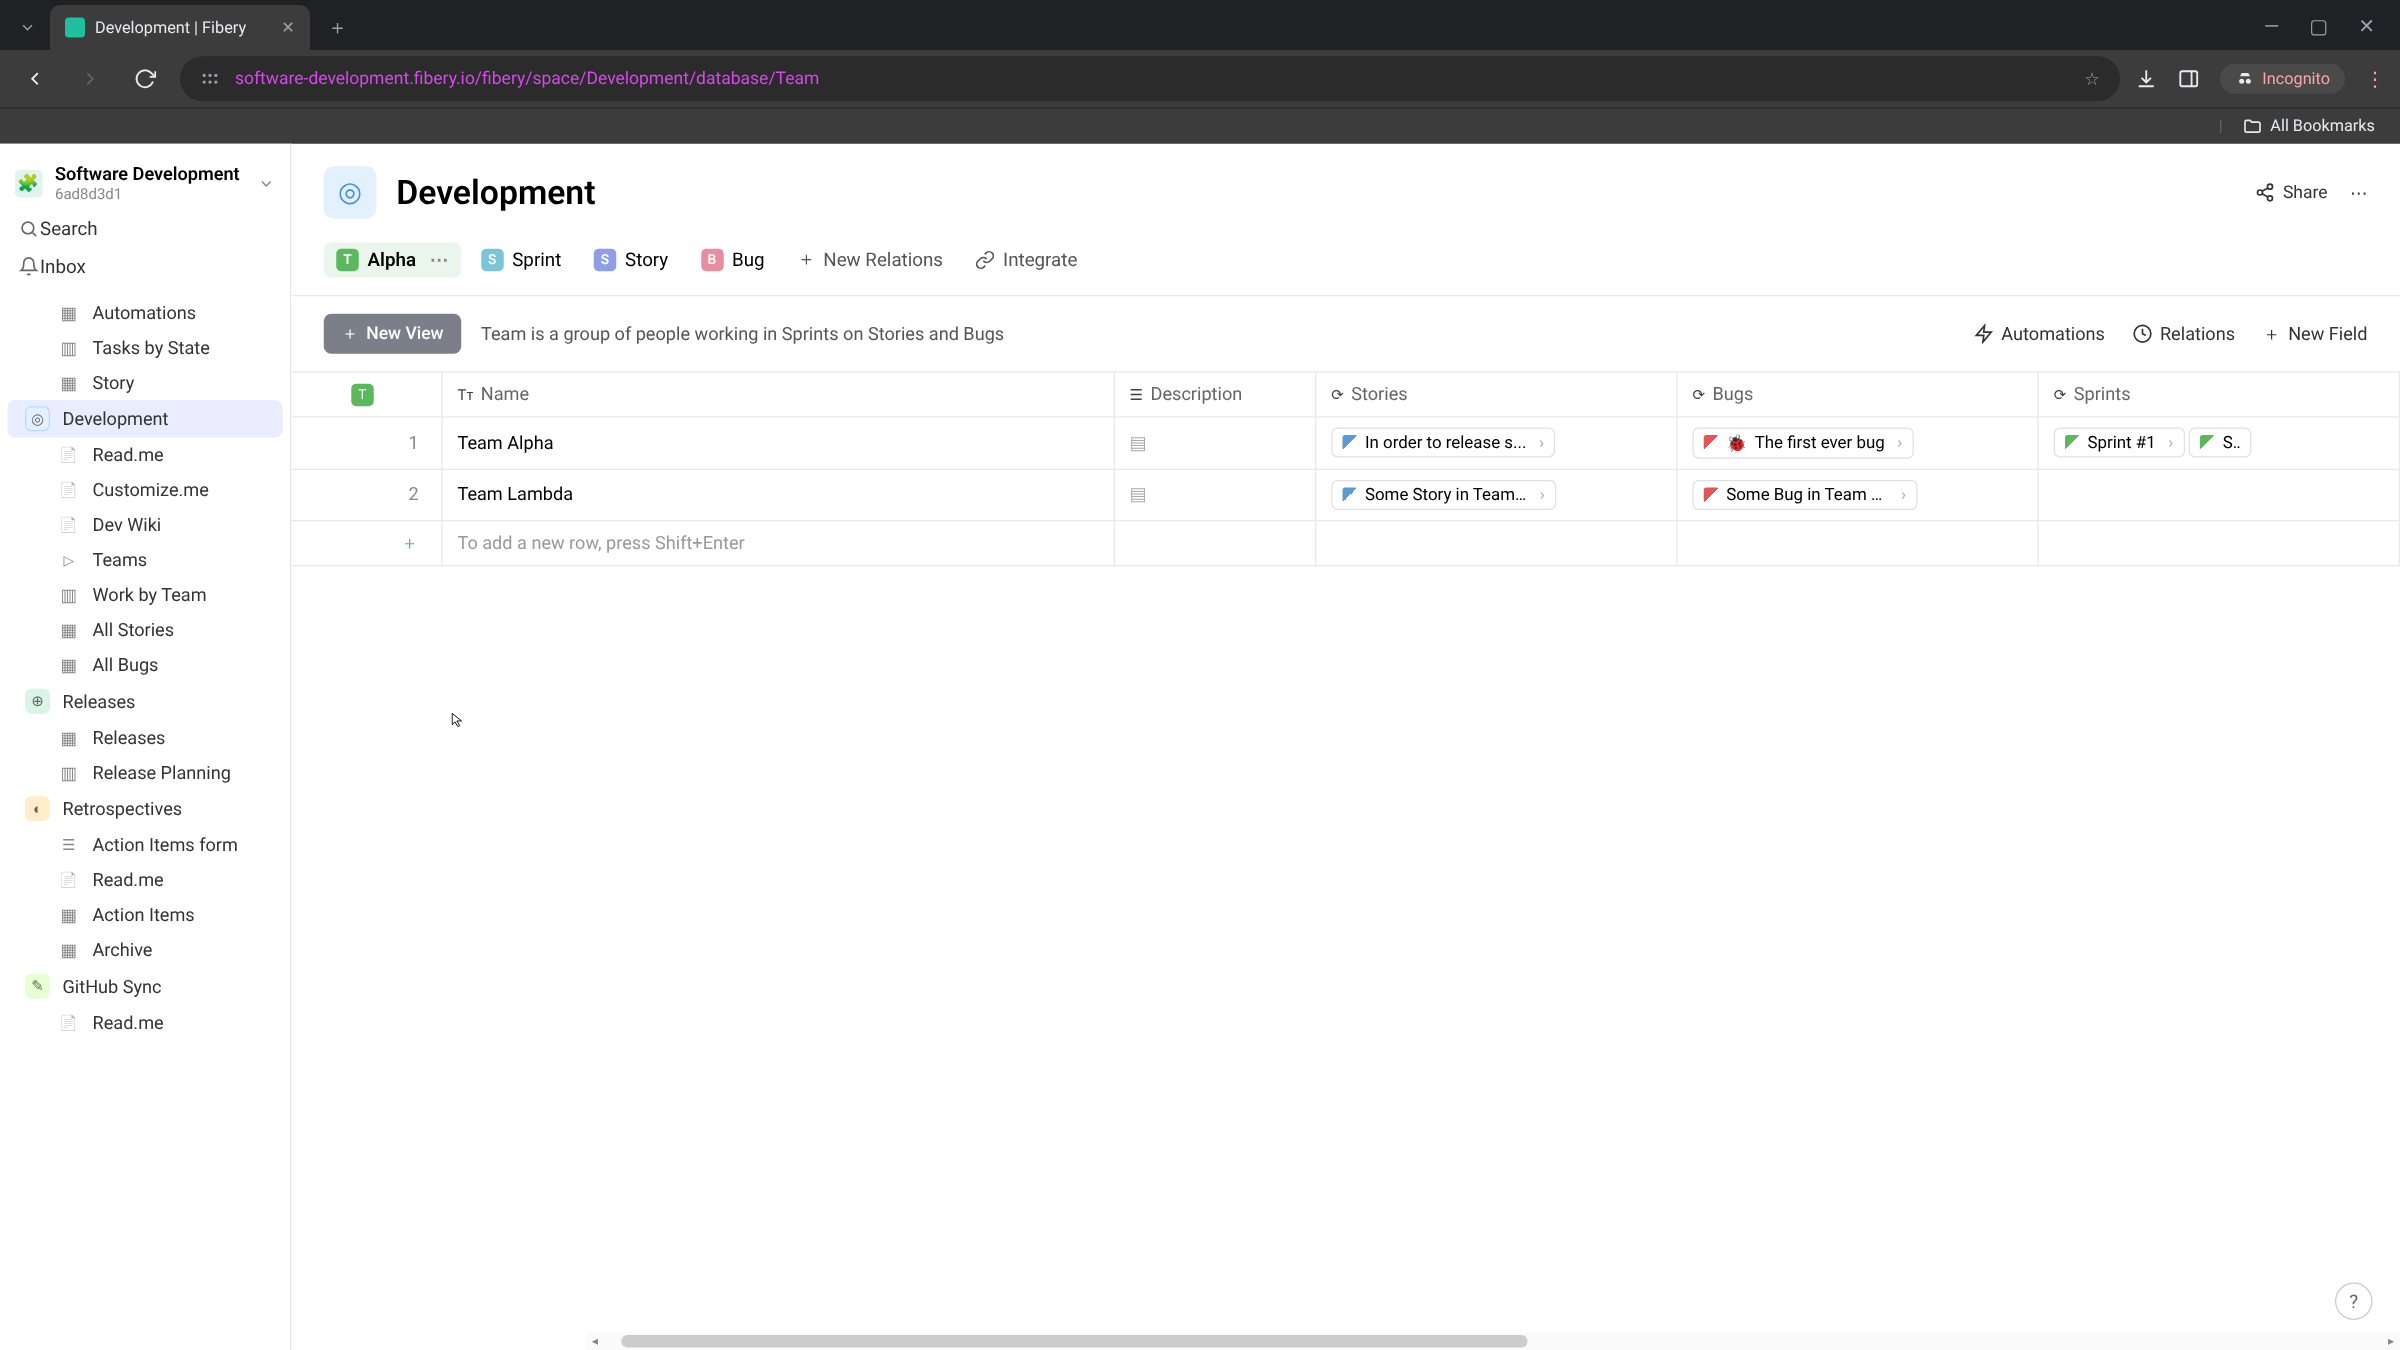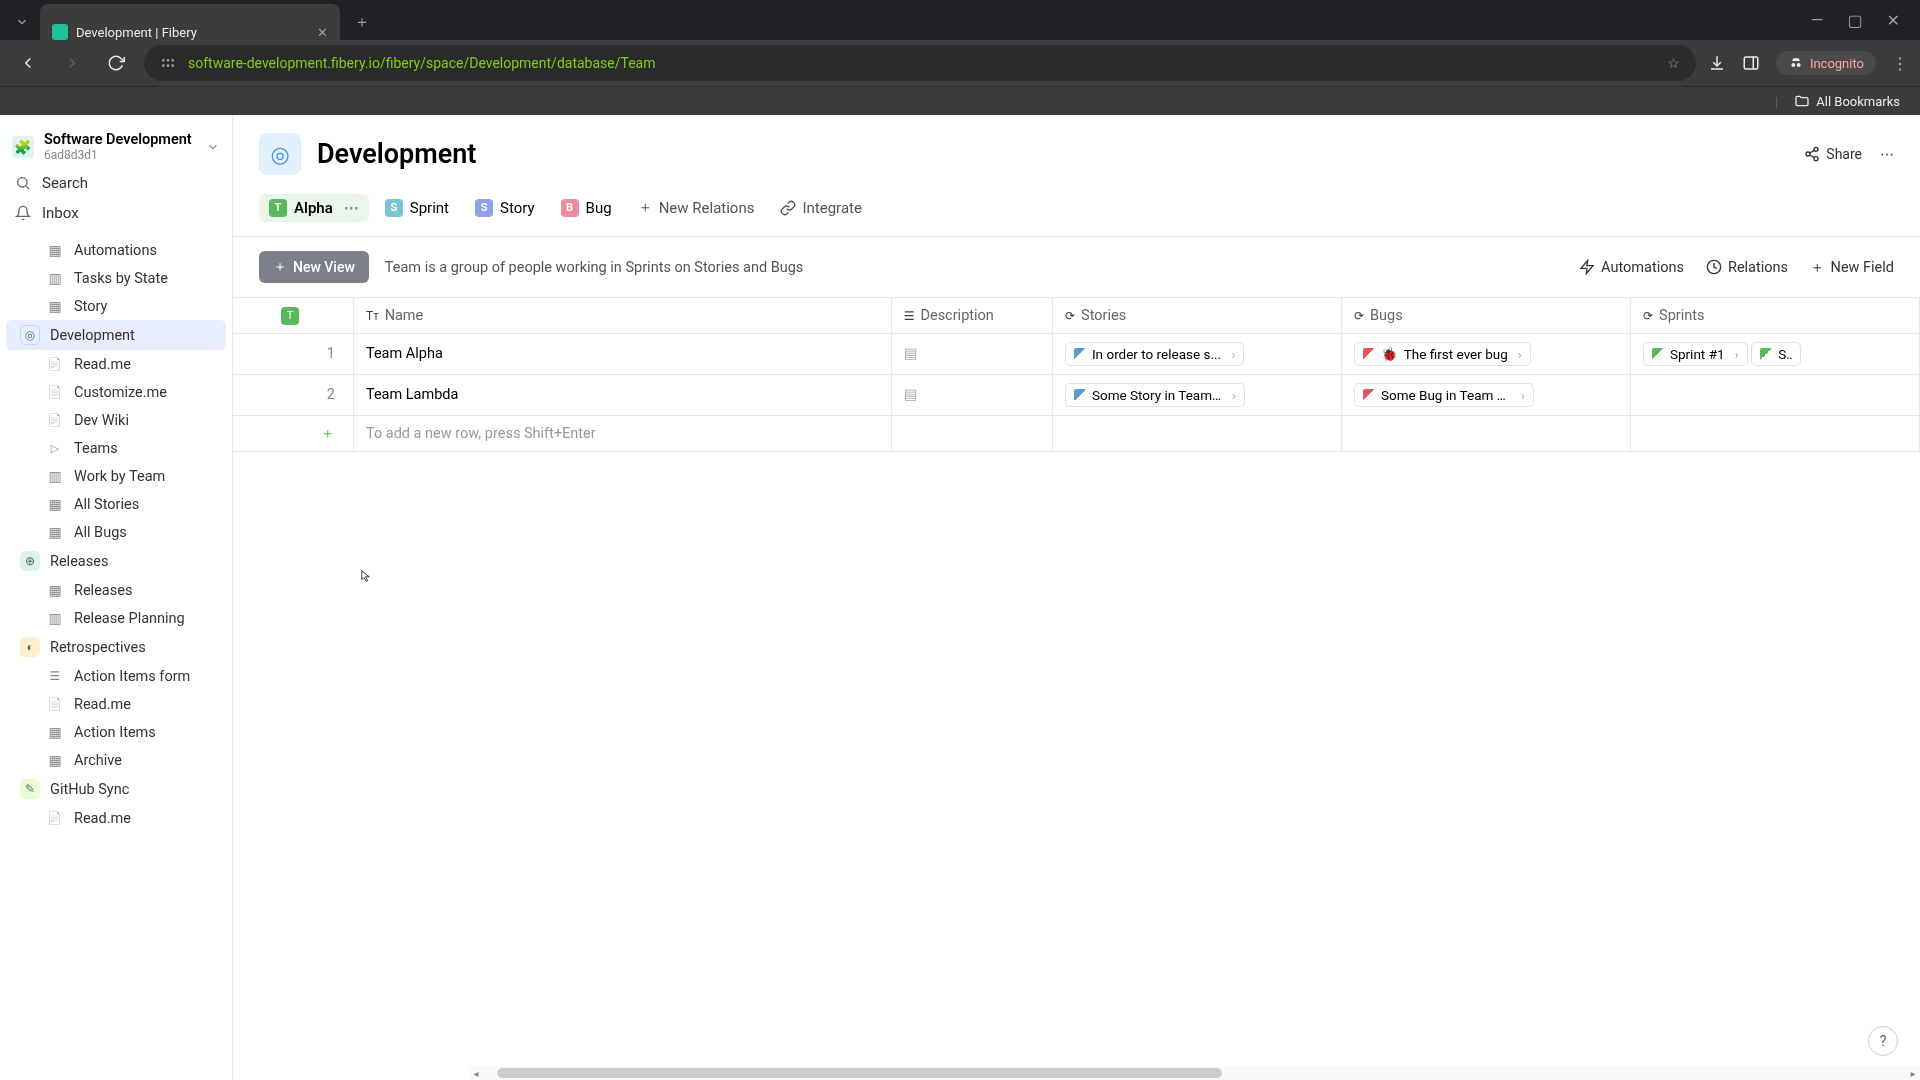--- a/index.html
+++ b/index.html
@@ -2,54 +2,54 @@
 <html><head>
 <meta charset="utf-8">
 <style>
 * { margin: 0; padding: 0; box-sizing: border-box; font-family: -apple-system, BlinkMacSystemFont, "Segoe UI", Roboto, sans-serif; }
 body { width: 1920px; height: 1080px; overflow: hidden; background: #2b2b2b; }
 
 
 .browser-chrome { height: 115px; background: #2b2b2b; display: flex; flex-direction: column; }
 .tab-bar { height: 42px; background: #202124; display: flex; align-items: flex-end; padding-left: 8px; }
 .tab-dropdown { width: 28px; height: 28px; display: flex; align-items: center; justify-content: center; cursor: pointer; margin-right: 4px; margin-bottom: 4px;}
-.tab { background: #3c3c3c; border-radius: 8px 8px 0 0; height: 36px; width: 300px; display: flex; align-items: flex-end; padding: 0 12px; color: #e8eaed; font-size: 13px; }
+.tab { background: #3c3c3c; border-radius: 8px 8px 0 0; height: 36px; width: 208px; display: flex; align-items: center; padding: 0 12px; color: #e8eaed; font-size: 13px; }
 .tab-favicon { width: 16px; height: 16px; margin-right: 8px; background: #1fbf9f; border-radius: 3px; }
 .tab-title { flex: 1; white-space: nowrap; overflow: hidden; text-overflow: ellipsis; }
 .tab-close { margin-left: 8px; cursor: pointer; color: #9aa0a6; }
 .new-tab { width: 28px; height: 28px; display: flex; align-items: center; justify-content: center; color: #9aa0a6; cursor: pointer; margin-left: 8px; margin-bottom: 4px; }
 .window-controls { margin-left: auto; display: flex; gap: 24px; padding-right: 20px; color: #9aa0a6; align-items: center; height: 100%; }
 .window-controls span { cursor: pointer; }
 
 .toolbar { height: 48px; background: #3c3c3c; display: flex; align-items: center; padding: 0 12px; gap: 12px; }
 .nav-icon { width: 32px; height: 32px; display: flex; align-items: center; justify-content: center; color: #9aa0a6; cursor: pointer; border-radius: 50%; }
 .nav-icon.disabled { color: #5f6368; }
 .url-bar { flex: 1; height: 36px; background: #2b2b2b; border-radius: 18px; display: flex; align-items: center; padding: 0 16px; color: #e8eaed; font-size: 14px; }
 .url-bar .site-icon { margin-right: 12px; color: #9aa0a6; }
-.url-text { flex: 1; color: #84cc16; }
+.url-text { flex: 1; color: #d946ef; }
 .toolbar-right { display: flex; align-items: center; gap: 16px; color: #fca5a5; }
 .toolbar-right > * { cursor: pointer; }
 .incognito { display: flex; align-items: center; gap: 6px; background: #4a4a4a; border-radius: 16px; padding: 4px 12px; font-size: 13px; }
 
 .bookmarks-bar { height: 30px; background: #3c3c3c; display: flex; justify-content: flex-end; align-items: center; padding: 0 20px; color: #e8eaed; font-size: 13px; border-top: 1px solid #2b2b2b; }
 .bookmarks-bar .sep { color: #5f6368; margin-right: 16px; }
 .all-bookmarks { display: flex; align-items: center; gap: 6px; cursor: pointer; }
 
 
 .app { position: absolute; top: 115px; left: 0; right: 0; bottom: 0; background: #fff; display: flex; }
 
 
 .sidebar { width: 233px; background: #fff; border-right: 1px solid #e8e8e8; padding-top: 10px; overflow-y: auto; }
 .workspace { display: flex; align-items: center; padding: 6px 12px; gap: 10px; }
 .ws-icon { width: 22px; height: 22px; background: #e0f2f1; border-radius: 4px; display: flex; align-items: center; justify-content: center; font-size: 14px;}
 .ws-name { font-weight: 600; font-size: 14.5px; }
 .ws-sub { font-size: 12px; color: #888; }
 .ws-text { flex: 1; }
 .ws-chevron { color: #888; cursor: pointer; }
-.search-row, .inbox-row { display: flex; align-items: center; gap: 10px; padding: 6px 14px; font-size: 15px; color: #333; cursor: pointer; }
+.search-row, .inbox-row { display: flex; align-items: center; padding: 6px 14px; font-size: 15px; color: #333; cursor: pointer; }
 .side-icon { width: 18px; height: 18px; color: #666; display: flex; align-items: center; justify-content: center; }
 
 .nav-items { margin-top: 8px; }
 .nav-item { display: flex; align-items: center; gap: 10px; padding: 5px 14px 5px 40px; font-size: 14.5px; color: #333; cursor: pointer; border-radius: 6px; margin: 0 6px; }
 .nav-item.section { padding-left: 14px; font-size: 14.5px; }
 .nav-item.active { background: #e8edff; }
 .nav-item .item-icon { width: 18px; height: 18px; display: flex; align-items: center; justify-content: center; color: #666; }
 .section .item-icon.space { width: 20px; height: 20px; border-radius: 5px; display: flex; align-items: center; justify-content: center; font-size: 12px; }
 .dev-space { background: #e3f0ff; color: #4a90e2; border: 1px solid #b8d9ff;}
 .rel-space { background: #d9f5e5; color: #2ea862; }

